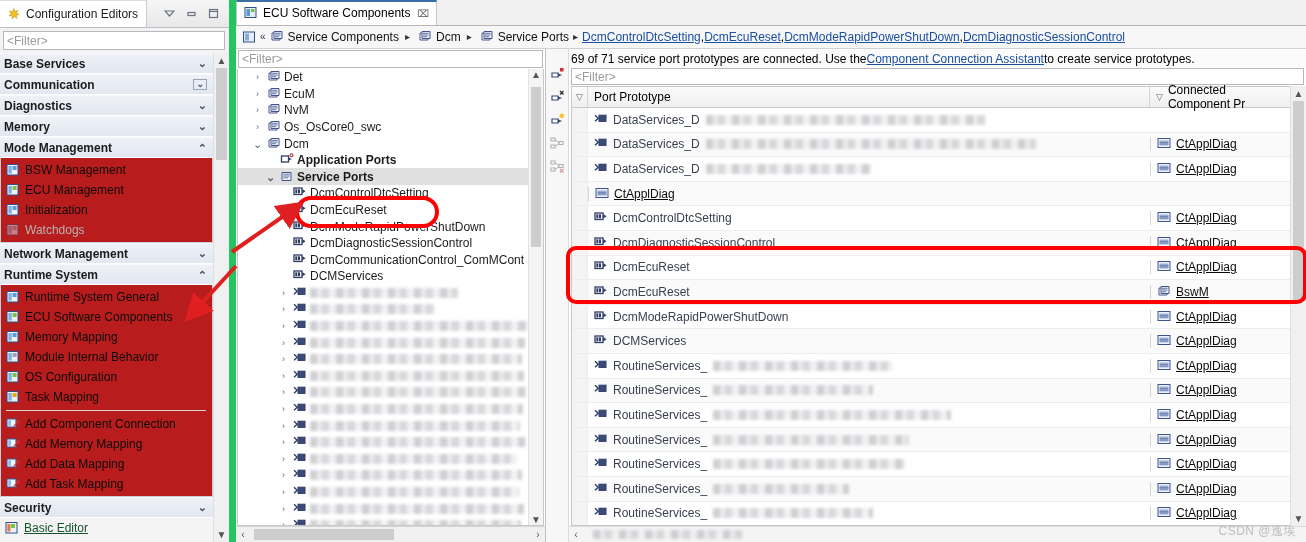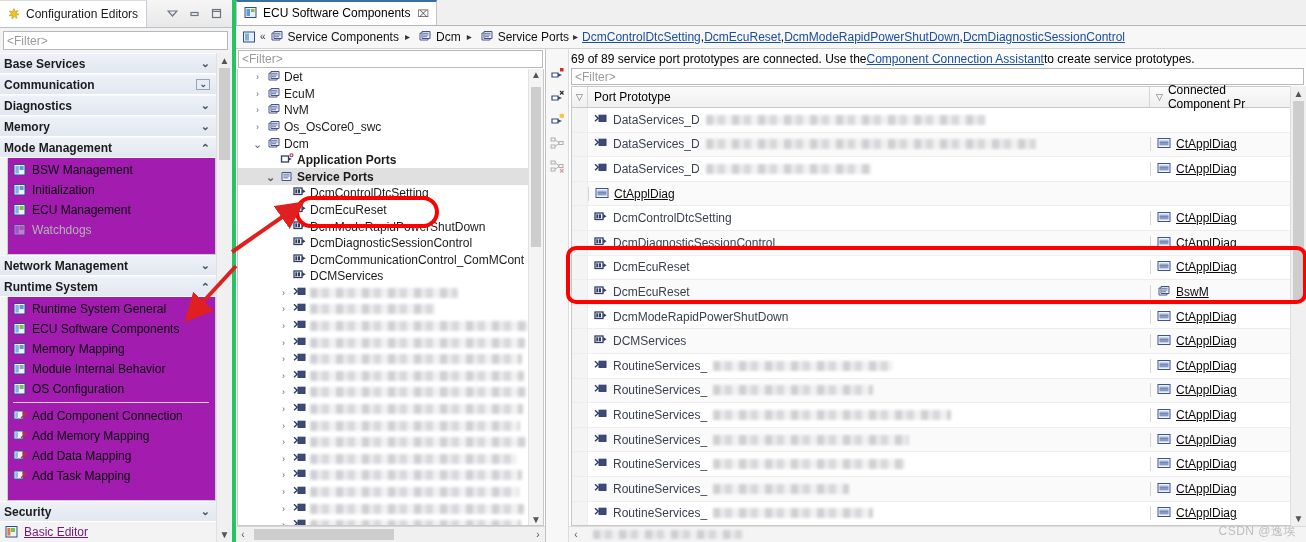--- a/index.html
+++ b/index.html
@@ -13,21 +13,21 @@
     color: #000;
     overflow: hidden;
     position: relative;
   }
   .app { position: absolute; inset: 0; display: flex; }
 
   
   .left-panel {
     width: 236px; height: 542px;
     background: #f3f3f3;
-    border-right: 4px solid #22c55e;
+    border-right: 7px solid #22c55e;
     position: relative;
     box-sizing: border-box;
     display: flex; flex-direction: column;
   }
   .cfg-tabrow {
     height: 27px;
     background: linear-gradient(to bottom,#f6f6f6,#e8e8e8);
     display: flex; align-items: stretch;
     position: relative;
     border-bottom: 1px solid #b9c0c9;
@@ -79,37 +79,36 @@
     box-sizing: border-box;
   }
   .grp .chev { color:#4a5468; font-size: 11px; line-height: 1; }
   .grp .chev.boxed {
     border: 1px solid #9aa4b4;
     padding: 0 2px;
     background: #e8ecf4;
     font-size: 9px;
   }
   .grp-body {
-    background: #a21caf;
+    background: #b91c1c;
     border: 1px solid #c8cdd6;
     border-top: none;
-    padding: 2px 0 14px 0;
-    margin-left: 7px;
+    padding: 2px 0 2px 0;
   }
   .row {
     height: 20px;
     display: flex; align-items: center;
     gap: 5px;
     padding-left: 5px;
     font-size: 12px;
     color: #0b0b0b;
     white-space: nowrap;
   }
   .row.disabled { color: #b4b4b4; }
-  .row .lnk { color:#701a75; text-decoration: underline; }
+  .row .lnk { color:#14532d; text-decoration: underline; }
   .ico { width: 14px; height: 14px; flex: 0 0 14px; display:inline-block; position:relative; }
   .hr-sep { height:1px; background:#d4d4d4; margin:3px 6px 3px 5px; }
 
   .left-sb {
     width: 15px; flex: 0 0 15px;
     background: #f0f0f0;
     border-left: 1px solid #e0e0e0;
     display: flex; flex-direction: column; justify-content: space-between;
     align-items: center;
   }
@@ -320,31 +319,31 @@
                   <rect x="1" y="1.5" width="11" height="10.5" fill="#eef3fa" stroke="#2f4f86" stroke-width="1"></rect>
                   <rect x="2.4" y="3" width="3.4" height="7.5" fill="#7fb0e0"></rect>
                   <rect x="6.6" y="3" width="4" height="4" fill="#5b9bd5"></rect>
                 </svg></span>
               <span>BSW Management</span>
             </div>
             <div class="row">
               <span class="ico"><svg width="14" height="14" viewBox="0 0 14 14">
                   <rect x="1" y="1.5" width="11" height="10.5" fill="#eef3fa" stroke="#2f4f86" stroke-width="1"></rect>
                   <rect x="2.4" y="3" width="3.4" height="7.5" fill="#7fb0e0"></rect>
-                  <rect x="6.6" y="3" width="4" height="4" fill="#5b9bd5"></rect>
-                </svg></span>
-              <span>Initialization</span>
+                  <rect x="6.6" y="3" width="4" height="4" fill="#7ac143"></rect>
+                </svg></span>
+              <span>ECU Management</span>
             </div>
             <div class="row">
               <span class="ico"><svg width="14" height="14" viewBox="0 0 14 14">
                   <rect x="1" y="1.5" width="11" height="10.5" fill="#eef3fa" stroke="#2f4f86" stroke-width="1"></rect>
                   <rect x="2.4" y="3" width="3.4" height="7.5" fill="#7fb0e0"></rect>
-                  <rect x="6.6" y="3" width="4" height="4" fill="#7ac143"></rect>
-                </svg></span>
-              <span>ECU Management</span>
+                  <rect x="6.6" y="3" width="4" height="4" fill="#5b9bd5"></rect>
+                </svg></span>
+              <span>Initialization</span>
             </div>
             <div class="row disabled">
               <span class="ico" style="opacity: 0.45;"><svg width="14" height="14" viewBox="0 0 14 14">
                   <rect x="1" y="1.5" width="11" height="10.5" fill="#eef3fa" stroke="#2f4f86" stroke-width="1"></rect>
                   <rect x="2.4" y="3" width="3.4" height="7.5" fill="#7fb0e0"></rect>
                   <rect x="6.6" y="3" width="4" height="4" fill="#9aa4b0"></rect>
                 </svg></span>
               <span>Watchdogs</span>
             </div>
           </div>
@@ -389,20 +388,28 @@
                 </svg></span>
               <span>Module Internal Behavior</span>
             </div>
             <div class="row">
               <span class="ico"><svg width="14" height="14" viewBox="0 0 14 14">
                   <rect x="1" y="1.5" width="11" height="10.5" fill="#eef3fa" stroke="#2f4f86" stroke-width="1"></rect>
                   <rect x="2.4" y="3" width="3.4" height="7.5" fill="#7fb0e0"></rect>
                   <rect x="6.6" y="3" width="4" height="4" fill="#7ac143"></rect>
                 </svg></span>
               <span>OS Configuration</span>
+            </div>
+            <div class="row">
+              <span class="ico"><svg width="14" height="14" viewBox="0 0 14 14">
+                  <rect x="1" y="1.5" width="11" height="10.5" fill="#eef3fa" stroke="#2f4f86" stroke-width="1"></rect>
+                  <rect x="2.4" y="3" width="3.4" height="7.5" fill="#7fb0e0"></rect>
+                  <rect x="6.6" y="3" width="4" height="4" fill="#f0a500"></rect>
+                </svg></span>
+              <span>Task Mapping</span>
             </div>
             <div class="hr-sep"></div>
             <div class="row">
               <span class="ico"><svg width="14" height="14" viewBox="0 0 14 14">
                   <rect x="1" y="2" width="9" height="8" fill="#eef3fa" stroke="#3b5c93" stroke-width="1"></rect>
                   <rect x="2.3" y="3.3" width="2.6" height="5.4" fill="#8ab6e3"></rect>
                   <path d="M8 9 l5 -5 M13 4 l-3.4 .2 M13 4 l-.2 3.4" stroke="#cf2d2d" stroke-width="1.2" fill="none"></path>
                 </svg></span>
               <span>Add Component Connection</span>
             </div>
@@ -814,21 +821,21 @@
             <rect x="1" y="9" width="4" height="3" fill="none" stroke="#555" stroke-width="1"></rect>
             <rect x="9" y="5.5" width="4" height="3" fill="none" stroke="#555" stroke-width="1"></rect>
             <path d="M5 3.5 L9 7 M5 10.5 L9 7.5" stroke="#555" stroke-width="1"></path>
             <path d="M10 10 l3.5 3.5 M13.5 10 l-3.5 3.5" stroke="#a33" stroke-width="1.2"></path>
           </svg>
         </span>
       </div>
 
       <div class="table-pane">
         <div class="info-bar">
-          <span>69 of 89 service port prototypes are connected. Use the </span>
+          <span>69 of 71 service port prototypes are connected. Use the </span>
             <span class="info-link">Component Connection Assistant</span>
             <span> to create service prototypes.</span>
         </div>
         <div class="tbl-filter">
           <span>&lt;Filter&gt;</span>
         </div>
         <div class="tbl-wrap">
           <div class="tbl">
             <div class="thead">
               <div class="th idx">▽</div>

